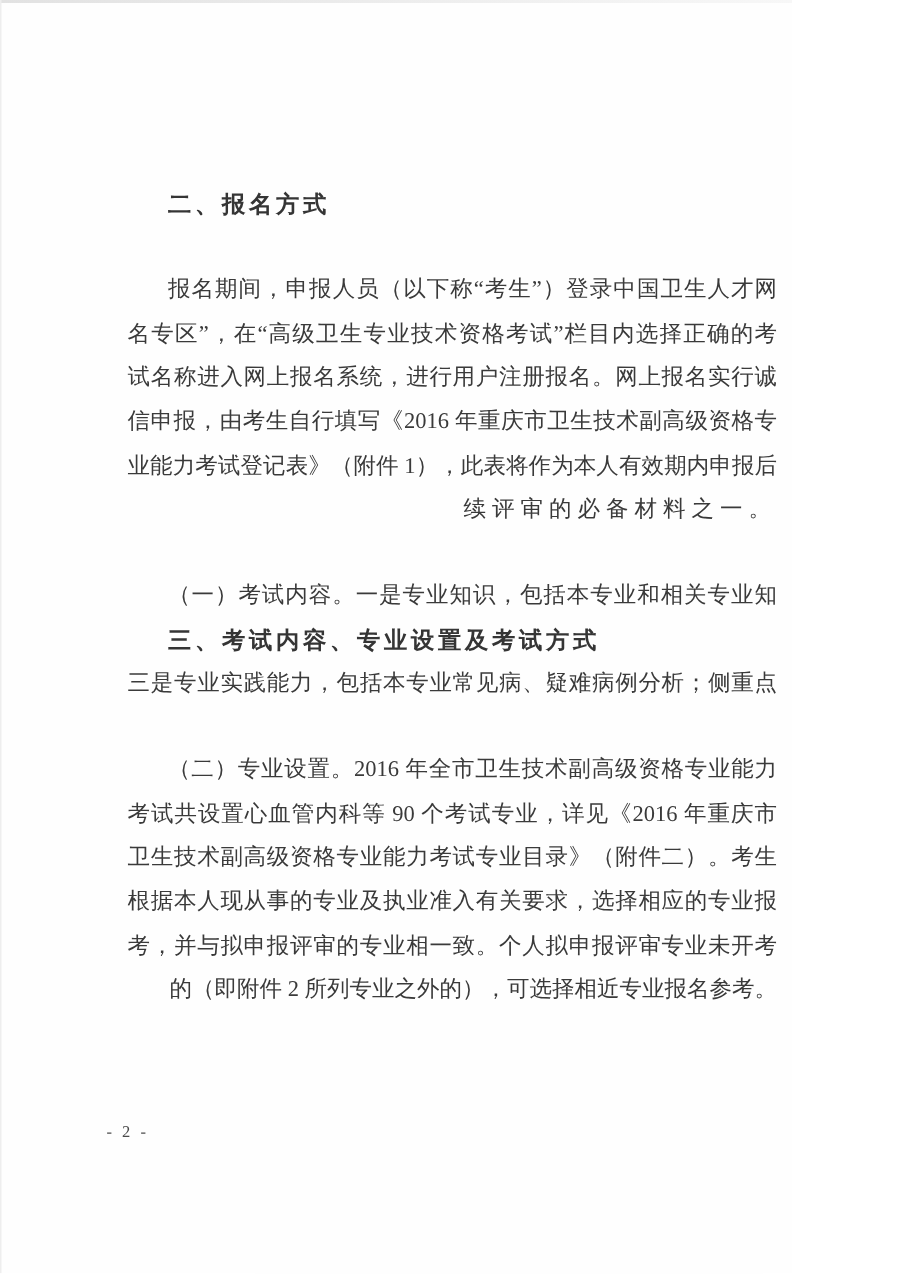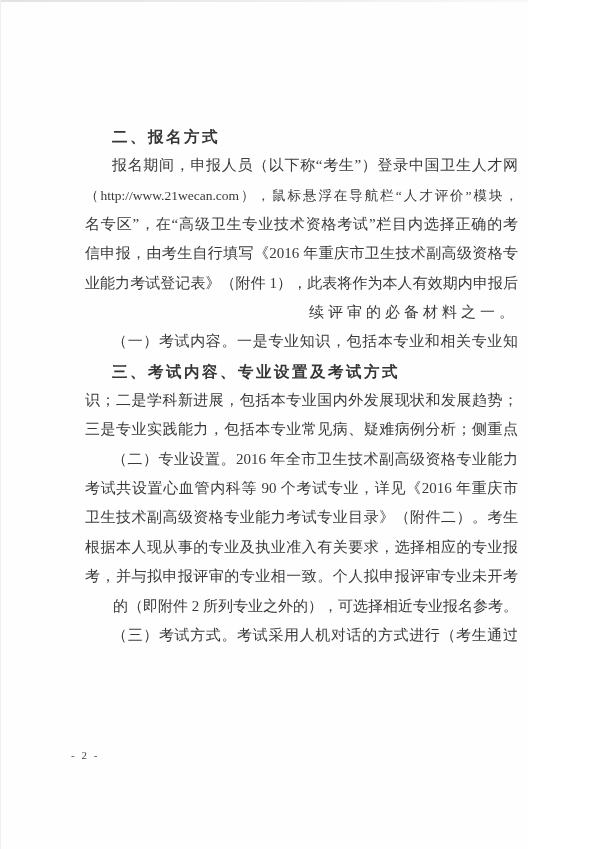--- a/index.html
+++ b/index.html
@@ -42,20 +42,21 @@
     overflow: hidden;
   }
   
   .j {
     text-align: justify;
     text-align-last: justify;
   }
   
   .ind {
     text-indent: 27px;
+    margin-top: 28px;
   }
   
   .end {
     text-align: right;
   }
   .sp {
     letter-spacing: 4px;
   }
   
   .h {
@@ -83,32 +84,30 @@
 </head>
 <body>
 
 <div class="page">
   <div class="scan-edge-top"></div>
   <div class="scan-edge-left"></div>
 
   <div class="content">
     <div class="line h">二、报名方式</div>
     <div class="line j ind">报名期间，申报人员（以下称“考生”）登录中国卫生人才网</div>
-    <div class="line j tight">（http://www.21wecan.com），鼠标悬浮在导航栏“人才评价”模块，</div>
     <div class="line j">名专区”，在“高级卫生专业技术资格考试”栏目内选择正确的考</div>
+    <div class="line j">试名称进入网上报名系统，进行用户注册报名。网上报名实行诚</div>
     <div class="line j">信申报，由考生自行填写《2016 年重庆市卫生技术副高级资格专</div>
     <div class="line j">业能力考试登记表》（附件 1），此表将作为本人有效期内申报后</div>
     <div class="line end sp">续评审的必备材料之一。</div>
     <div class="line j ind">（一）考试内容。一是专业知识，包括本专业和相关专业知</div>
     <div class="line h">三、考试内容、专业设置及考试方式</div>
-    <div class="line j">识；二是学科新进展，包括本专业国内外发展现状和发展趋势；</div>
     <div class="line j">三是专业实践能力，包括本专业常见病、疑难病例分析；侧重点</div>
     <div class="line j ind">（二）专业设置。2016 年全市卫生技术副高级资格专业能力</div>
     <div class="line j">考试共设置心血管内科等 90 个考试专业，详见《2016 年重庆市</div>
     <div class="line j">卫生技术副高级资格专业能力考试专业目录》（附件二）。考生应</div>
     <div class="line j">根据本人现从事的专业及执业准入有关要求，选择相应的专业报</div>
     <div class="line j">考，并与拟申报评审的专业相一致。个人拟申报评审专业未开考</div>
     <div class="line end">的（即附件 2 所列专业之外的），可选择相近专业报名参考。</div>
-    <div class="line j ind">（三）考试方式。考试采用人机对话的方式进行（考生通过</div>
   </div>
 
   <div class="page-number">- 2 -</div>
 </div>
 
 </body></html>

